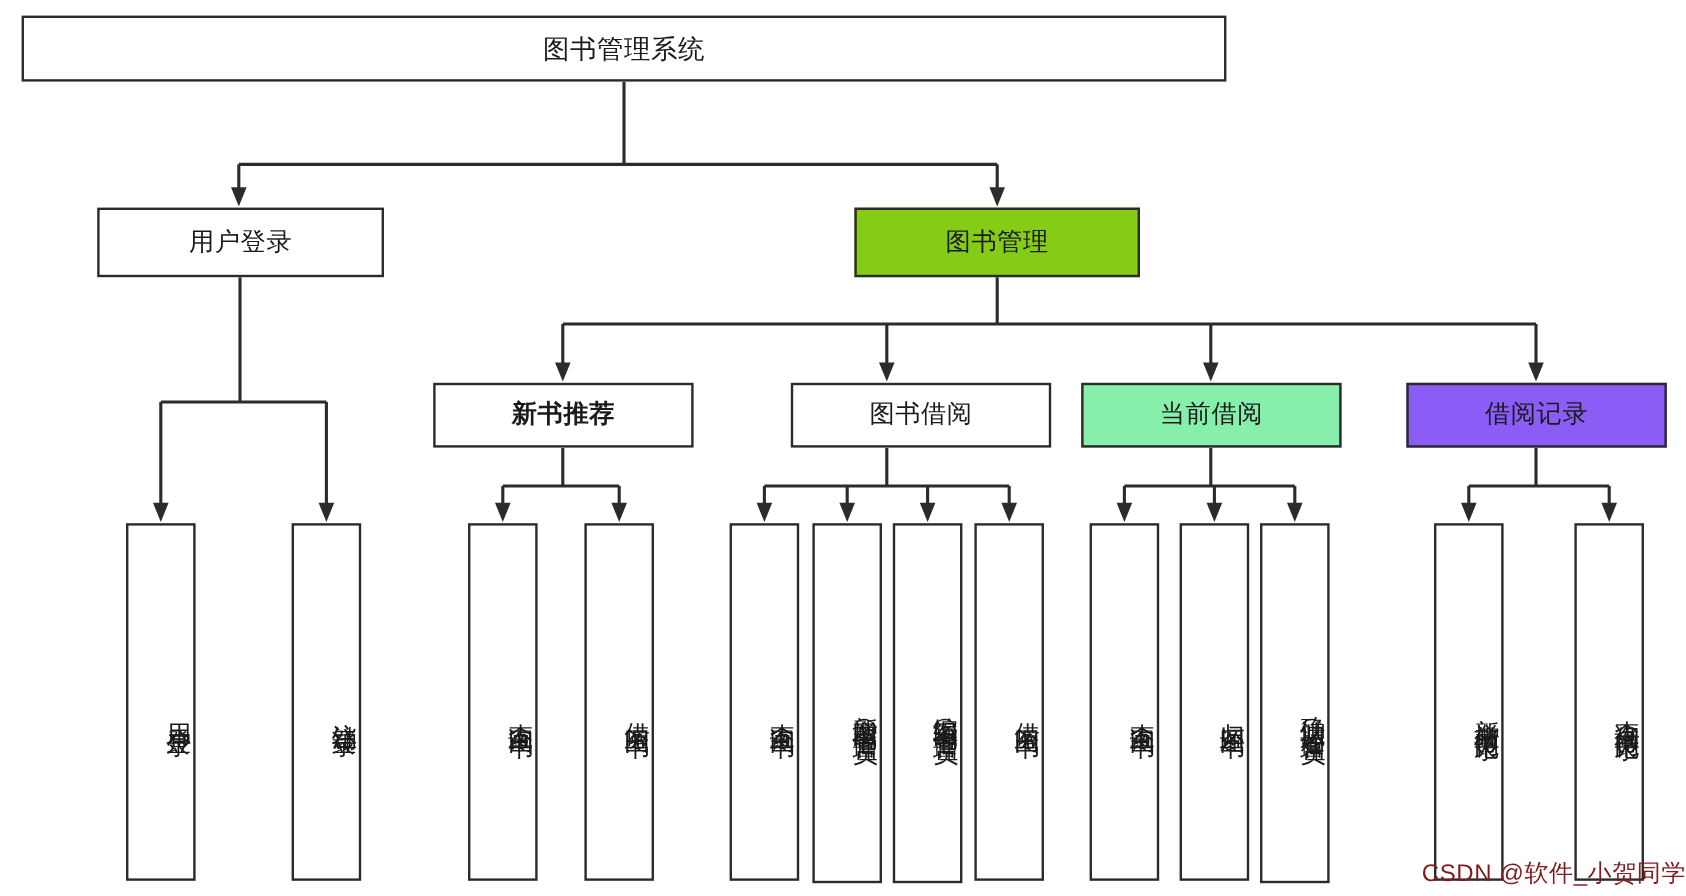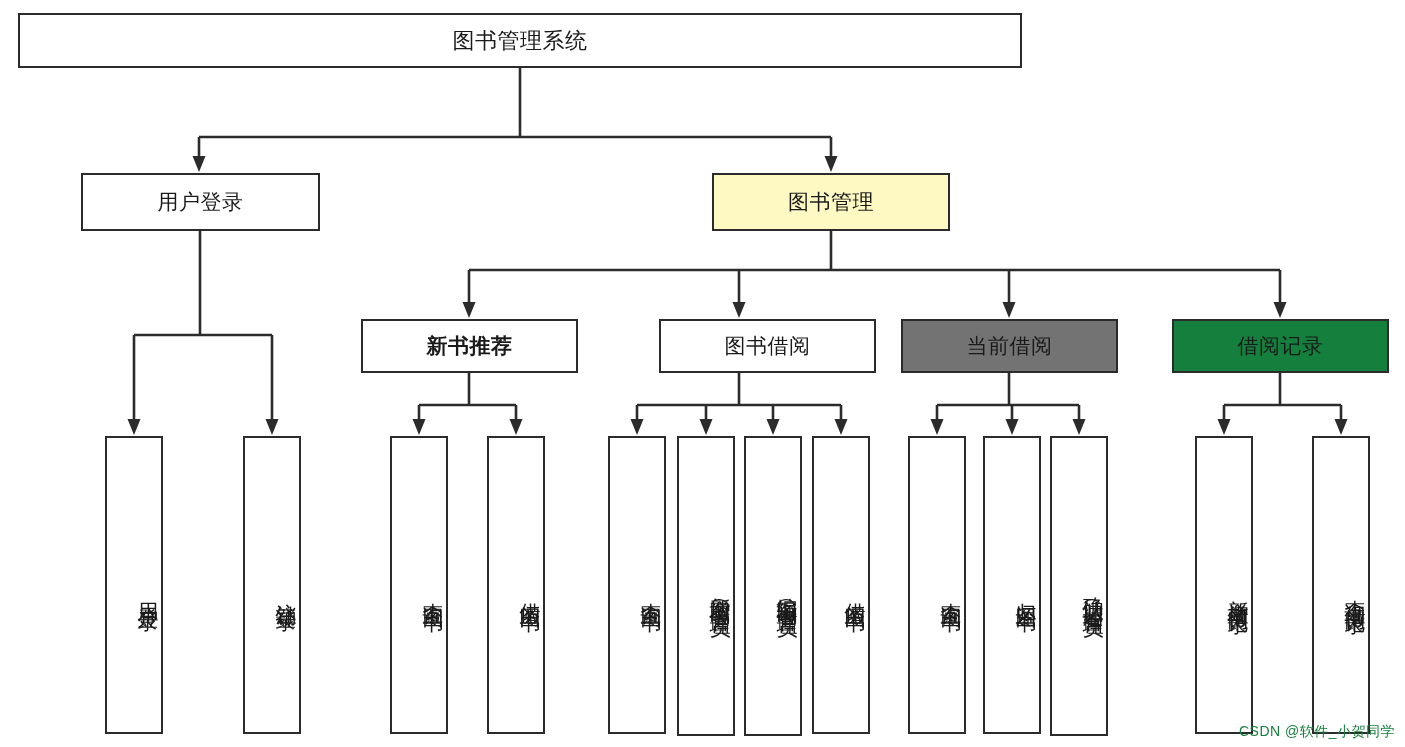--- a/index.html
+++ b/index.html
@@ -45,24 +45,24 @@
     justify-content: center;
     padding-top: 14px;
     letter-spacing: 3px;
     font-size: 21px;
   }
   .node.root {
     font-size: 22px;
   }
   .watermark {
     position: absolute;
-    right: 10px;
+    right: 0;
     bottom: 6px;
-    color: #15803d;
-    font-size: 14px;
+    color: #7f1d1d;
+    font-size: 20px;
     letter-spacing: 0.5px;
     white-space: nowrap;
     pointer-events: none;
   }
 </style>
 </head>
 <body>
 
 <div id="canvas">
 
@@ -121,33 +121,33 @@
       <polygon points="1334.5,419 1347.5,419 1341,435" fill="#2b2b2b"></polygon>
     </svg>
 
   <div id="nodes">
       <div class="node root" style="left: 18px; top: 13px; width: 1004px; height: 55px; border-color: rgb(43, 43, 43); background: rgb(255, 255, 255); color: rgb(26, 26, 26);">
         <span>图书管理系统</span>
       </div>
       <div class="node" style="left: 81px; top: 173px; width: 239px; height: 58px; border-color: rgb(43, 43, 43); background: rgb(255, 255, 255); color: rgb(26, 26, 26);">
         <span>用户登录</span>
       </div>
-      <div class="node" style="left: 712px; top: 173px; width: 238px; height: 58px; border-color: rgb(43, 43, 43); background: #fef9c3; color: rgb(26, 26, 26);">
+      <div class="node" style="left: 712px; top: 173px; width: 238px; height: 58px; border-color: rgb(43, 43, 43); background: #84cc16; color: rgb(26, 26, 26);">
         <span>图书管理</span>
       </div>
       <div class="node" style="left: 361px; top: 319px; width: 217px; height: 54px; border-color: rgb(43, 43, 43); background: rgb(255, 255, 255); color: rgb(26, 26, 26); font-weight: bold;">
         <span>新书推荐</span>
       </div>
       <div class="node" style="left: 631px; top: 319px; width: 217px; height: 54px; border-color: rgb(43, 43, 43); background: rgb(255, 255, 255); color: rgb(26, 26, 26); margin-left: 28px;">
         <span>图书借阅</span>
       </div>
-      <div class="node" style="left: 901px; top: 319px; width: 217px; height: 54px; border-color: rgb(43, 43, 43); background: #737373; color: rgb(26, 26, 26);">
+      <div class="node" style="left: 901px; top: 319px; width: 217px; height: 54px; border-color: rgb(43, 43, 43); background: #86efac; color: rgb(26, 26, 26);">
         <span>当前借阅</span>
       </div>
-      <div class="node" style="left: 1172px; top: 319px; width: 217px; height: 54px; border-color: rgb(43, 43, 43); background: #15803d; color: rgb(26, 26, 26);">
+      <div class="node" style="left: 1172px; top: 319px; width: 217px; height: 54px; border-color: rgb(43, 43, 43); background: #8b5cf6; color: rgb(26, 26, 26);">
         <span>借阅记录</span>
       </div>
       <div class="node vertical" style="left: 105px; top: 436px; width: 58px; height: 298px; border-color: rgb(43, 43, 43); background: rgb(255, 255, 255); color: rgb(26, 26, 26);">
         <span>用户登录</span>
       </div>
       <div class="node vertical" style="left: 243px; top: 436px; width: 58px; height: 298px; border-color: rgb(43, 43, 43); background: rgb(255, 255, 255); color: rgb(26, 26, 26);">
         <span>注销登录</span>
       </div>
       <div class="node vertical" style="left: 390px; top: 436px; width: 58px; height: 298px; border-color: rgb(43, 43, 43); background: rgb(255, 255, 255); color: rgb(26, 26, 26);">
         <span>查询图书</span>

